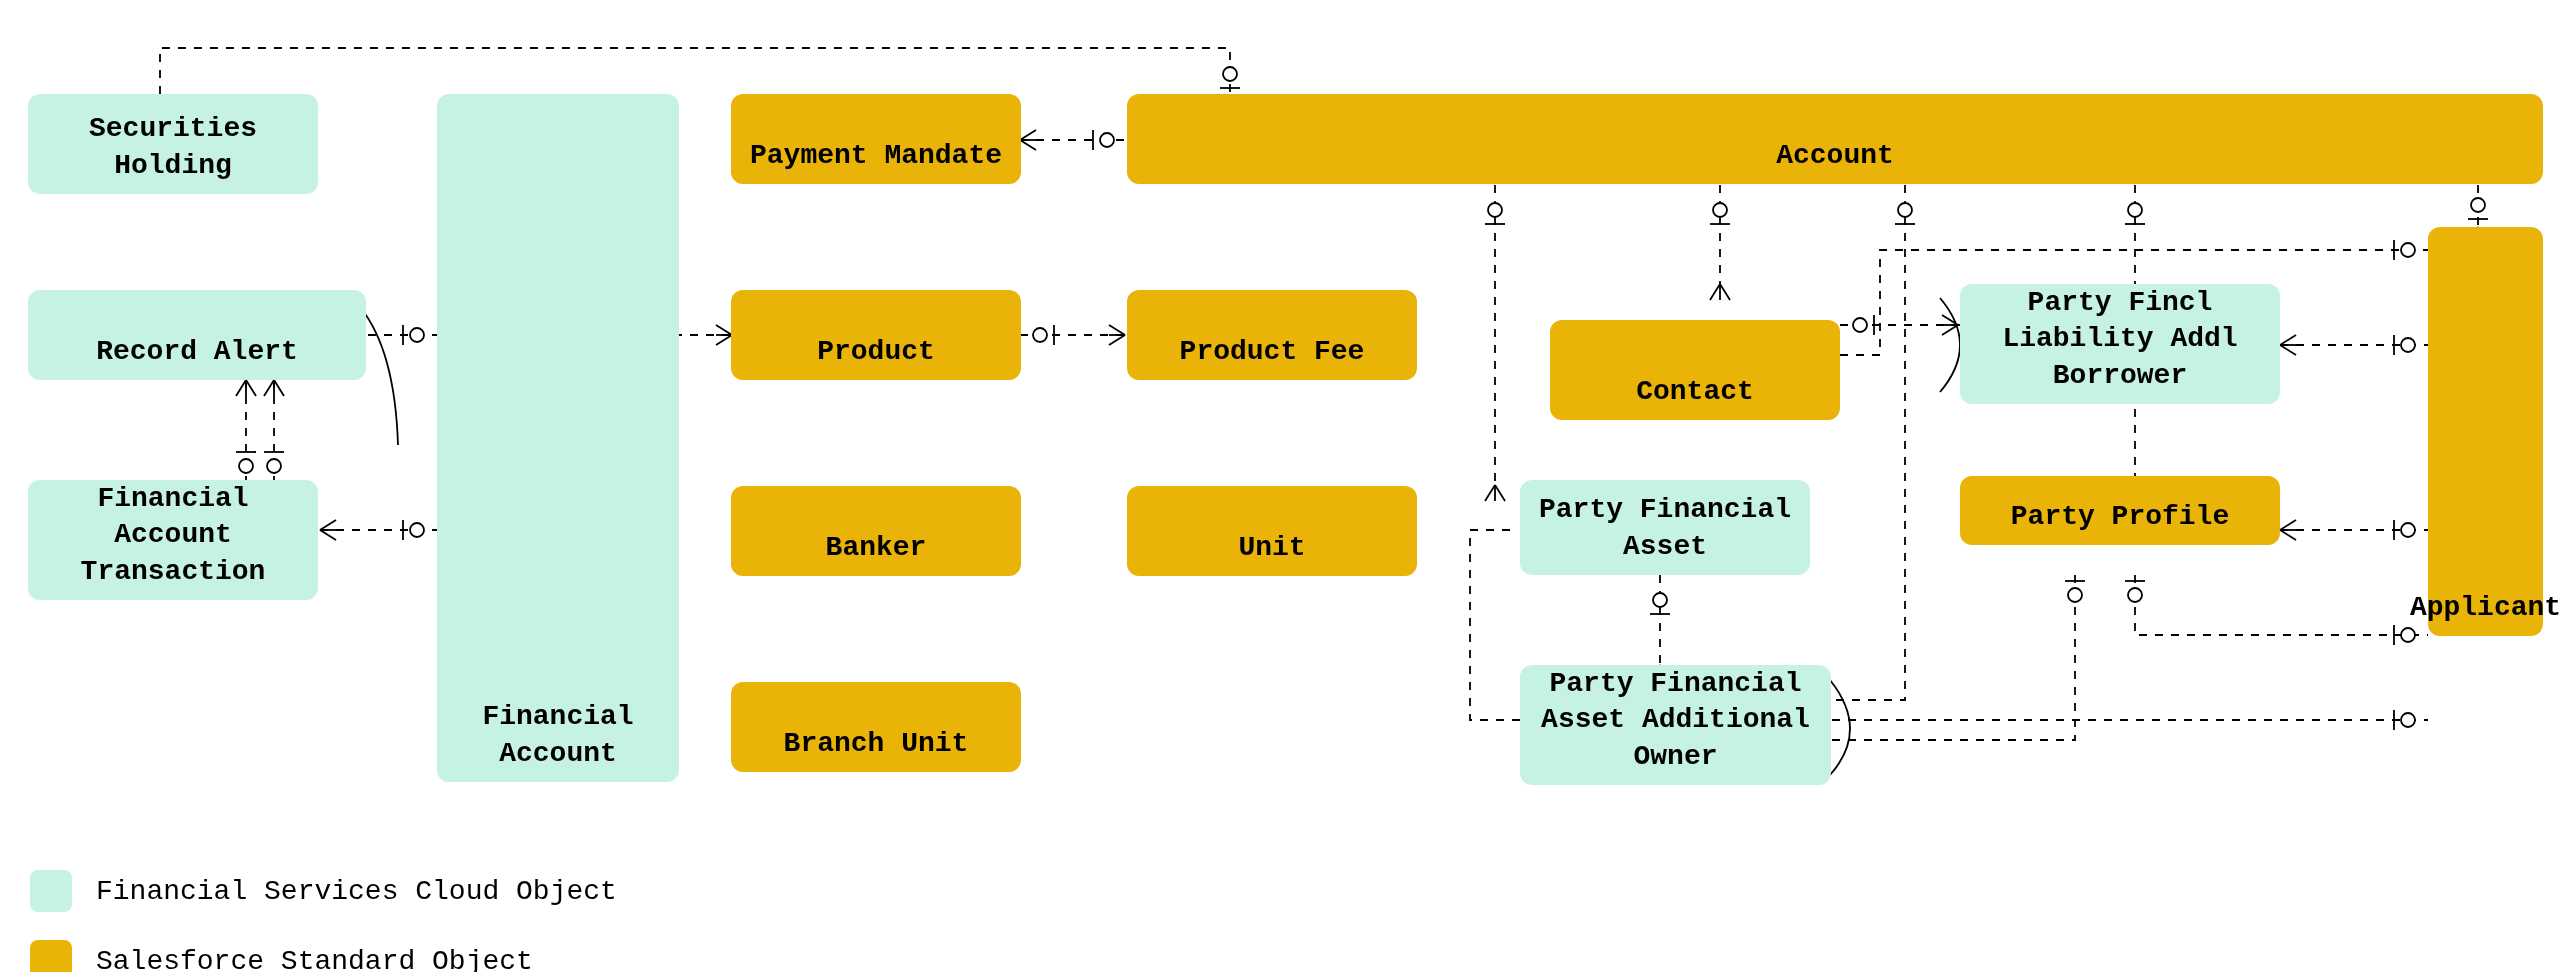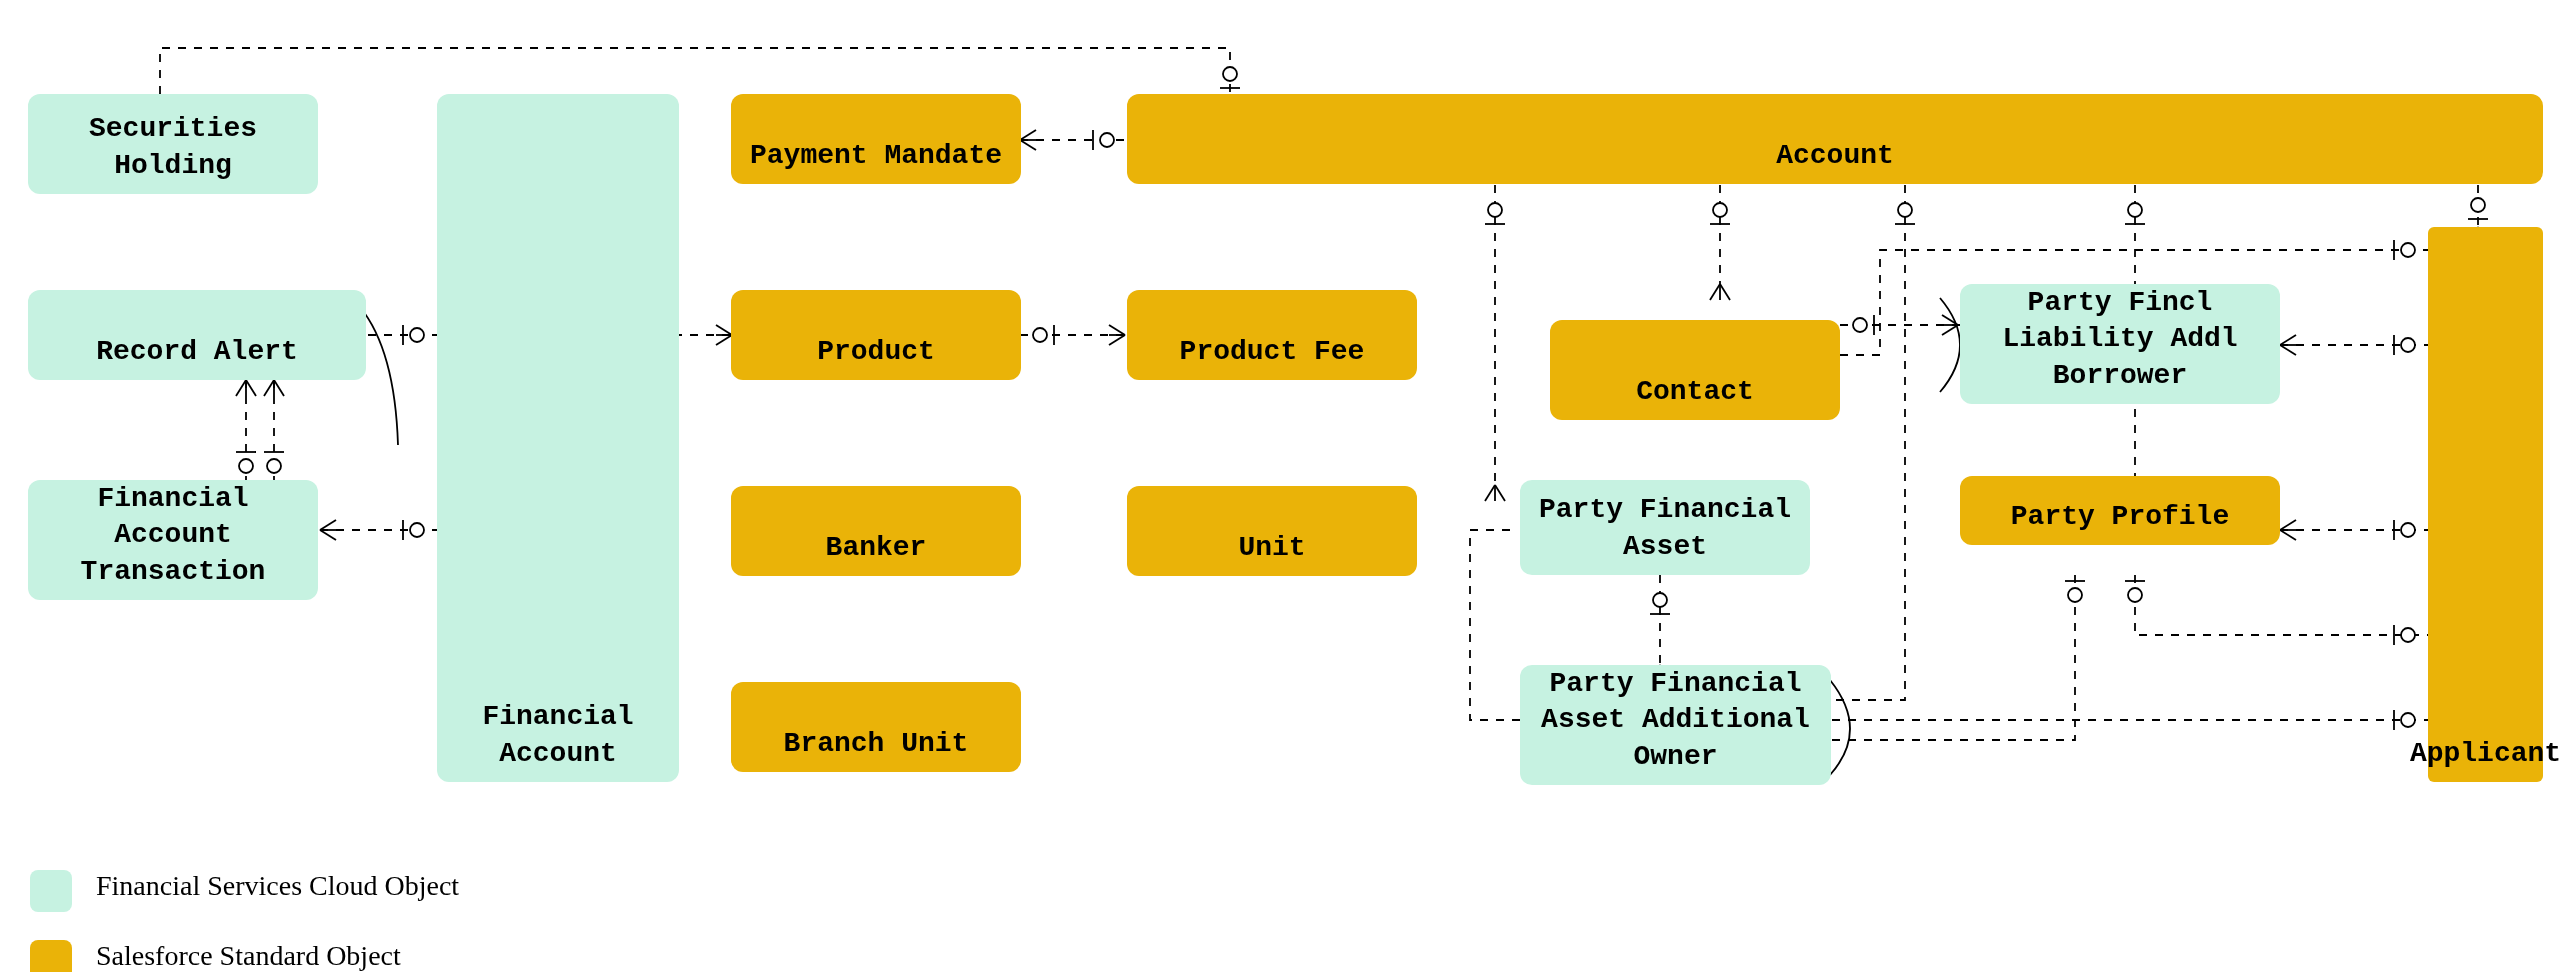--- a/index.html
+++ b/index.html
@@ -35,21 +35,22 @@
     position: absolute;
     left: 0; top: 0;
     width: 2560px;
     height: 972px;
     pointer-events: none;
   }
   .legend {
     position: absolute;
     left: 30px;
     display: flex;
-    font-family: Liberation Serif, serif;
+    align-items: center;
+    font-family: Liberation Mono, monospace;
     font-weight: normal;
     font-size: 28px;
   }
   .swatch {
     width: 42px;
     height: 42px;
     border-radius: 8px;
     margin-right: 24px;
   }
 </style>
@@ -271,21 +272,21 @@
 </div>
 
 <div class="entity fsc" style="left:1960px; top:284px; width:320px; height:120px;">
   <span>Party Fincl Liability Addl Borrower</span>
 </div>
 
 <div class="entity std" style="left:1960px; top:476px; width:320px; height:69px;">
   <span>Party Profile</span>
 </div>
 
-<div class="entity std" style="left:2428px; top:227px; width:115px; height:555px;border-radius:6px;">
+<div class="entity std" style="left:2428px; top:227px; width:115px; height:409px;">
   <span style="writing-mode:horizontal-tb;">Applicant</span>
 </div>
 
 <div class="legend" style="top:870px;">
   <div class="swatch fsc"></div>
   <span>Financial Services Cloud Object</span>
 </div>
 <div class="legend" style="top:940px;">
   <div class="swatch std"></div>
   <span>Salesforce Standard Object</span>

